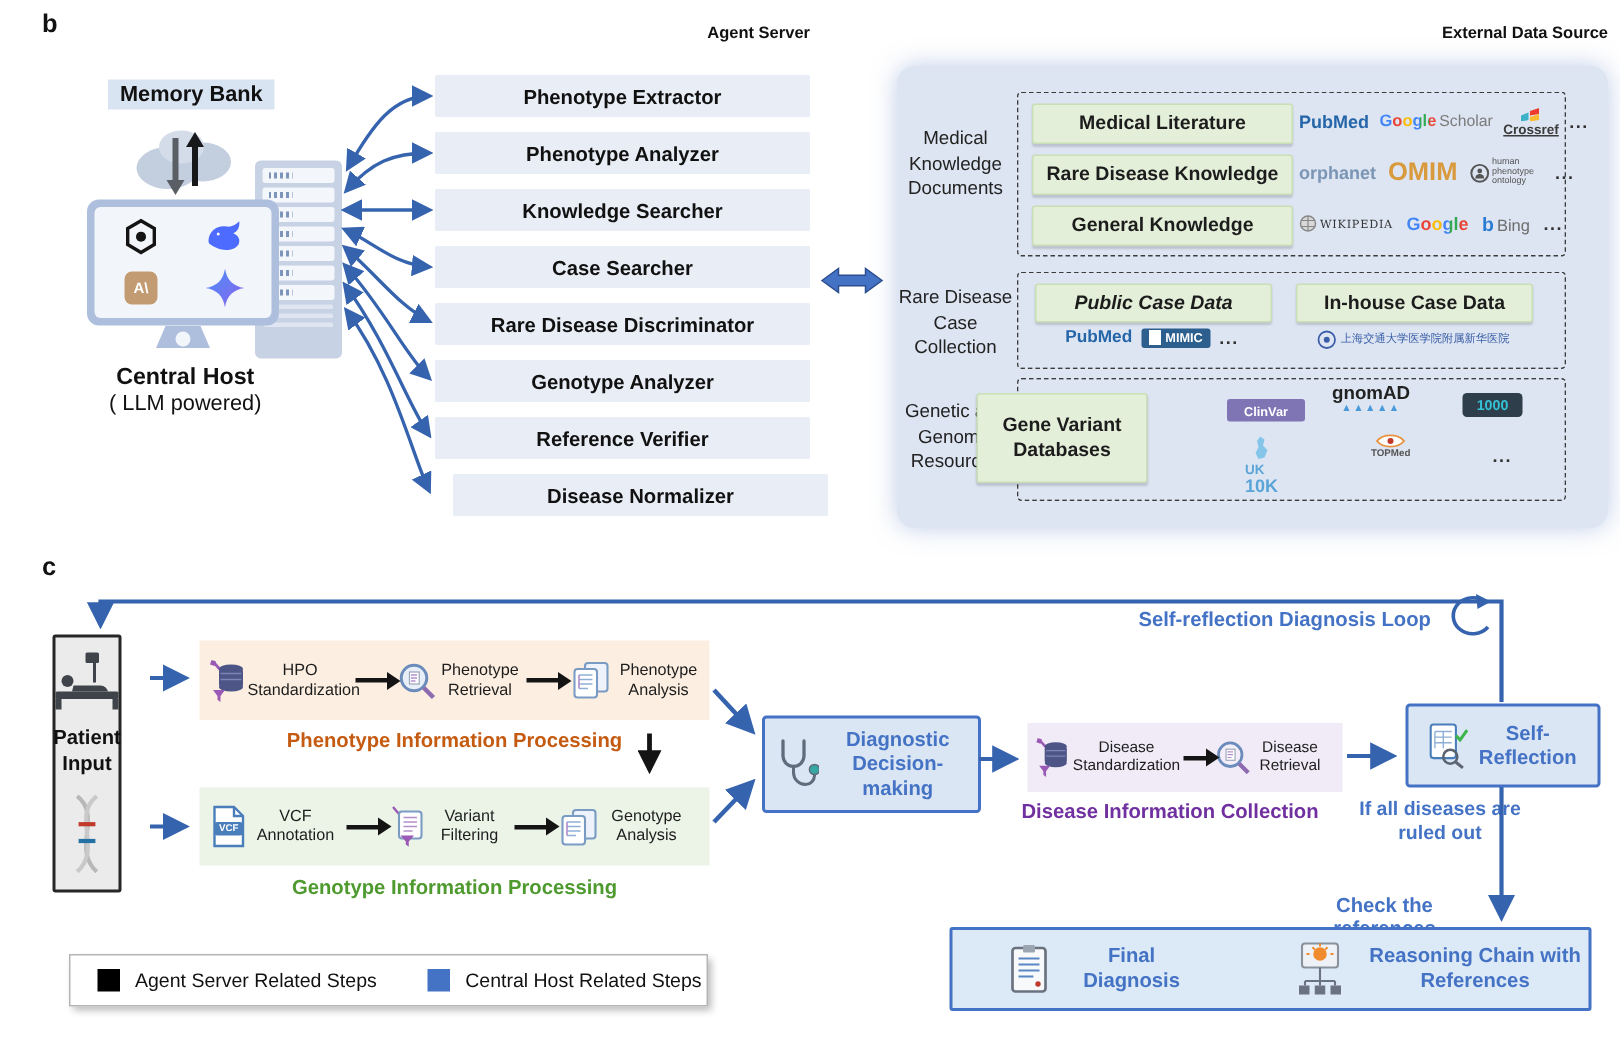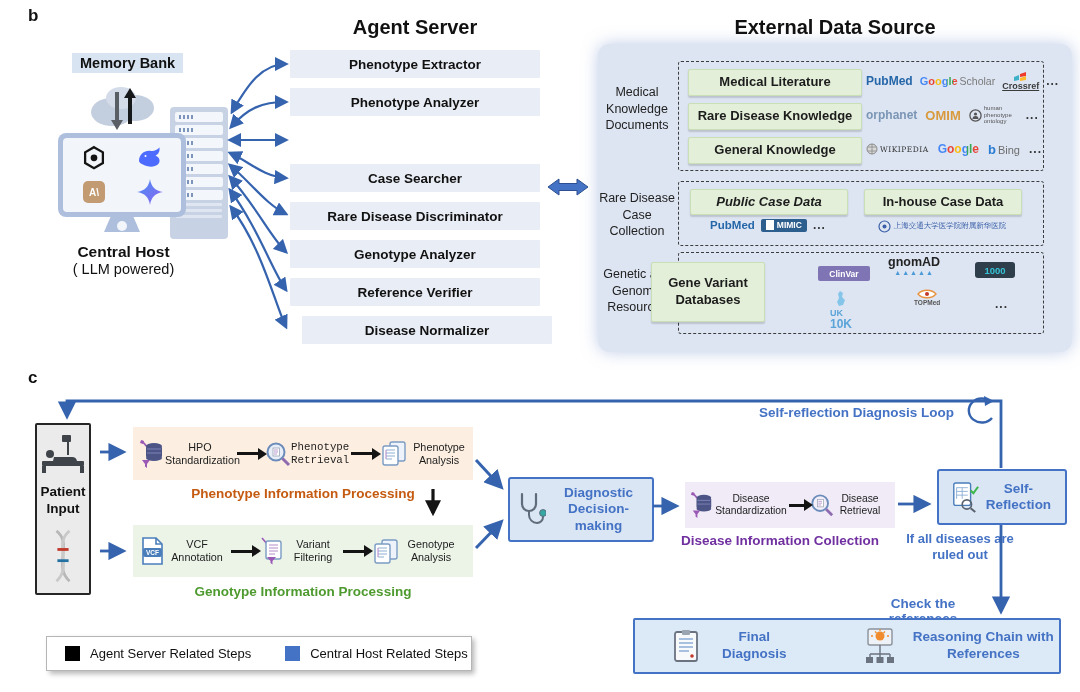--- a/index.html
+++ b/index.html
@@ -1,20 +1,20 @@
 <!DOCTYPE html>
 <html><head>
 <meta charset="utf-8">
 <style>
   html,body{margin:0;padding:0;background:#fff;}
   #app{position:relative;width:1080px;height:692px;background:#fff;overflow:hidden;
        font-family:"Liberation Sans", sans-serif;color:#111;}
   .abs{position:absolute;}
   .panel-label{position:absolute;font-weight:bold;font-size:17px;color:#111;}
-  .sec-title{position:absolute;text-align:center;font-weight:bold;font-size:20px;color:#111;}
+  .sec-title{position:absolute;text-align:right;font-weight:bold;font-size:11px;color:#111;}
   .agentbox{position:absolute;left:290px;width:250px;height:28px;background:#e9edf5;border-radius:1px;
             display:flex;align-items:center;justify-content:center;font-weight:bold;font-size:13.5px;color:#111;}
   .ext-panel{position:absolute;left:598px;top:44px;width:474px;height:308px;background:#dde5f2;border-radius:12px;
              box-shadow:0 0 16px rgba(130,155,210,.5);}
   .dashed{position:absolute;border:1.6px dashed #3c3c3c;border-radius:3px;background:transparent;}
   .gbox{position:absolute;background:#e3efd9;border:1px solid #c9dfb6;border-radius:2px;
         display:flex;align-items:center;justify-content:center;font-weight:600;font-size:13px;color:#1c1c1c;
         box-shadow:0 1.5px 1.5px rgba(0,0,0,.15);text-align:center;line-height:1.3;}
   .sidelabel{position:absolute;font-size:12.5px;color:#222;text-align:center;line-height:1.32;}
   .logorow{position:absolute;display:flex;align-items:center;}
@@ -102,20 +102,21 @@
   <div class="abs" style="left:117px;top:221px;width:10px;height:10px;background:#f2f5fa;border-radius:50%;z-index:3;"></div>
 
   <div class="abs" style="left:36px;top:243px;width:175px;text-align:center;z-index:2;">
     <div style="font-weight:bold;font-size:15.5px;">Central Host</div>
     <div style="font-size:14.5px;">( LLM powered)</div>
   </div>
 
   <div class="sec-title" style="left:290px;width:250px;top:16px;">Agent Server</div>
   <div class="agentbox" style="top:50px;">Phenotype Extractor</div>
   <div class="agentbox" style="top:88px;">Phenotype Analyzer</div>
+  <div class="agentbox" style="top:126px;">Knowledge Searcher</div>
   <div class="agentbox" style="top:164px;">Case Searcher</div>
   <div class="agentbox" style="top:202px;">Rare Disease Discriminator</div>
   <div class="agentbox" style="top:240px;">Genotype Analyzer</div>
   <div class="agentbox" style="top:278px;">Reference Verifier</div>
   <div class="agentbox" style="top:316px;margin-left:12px;">Disease Normalizer</div>
 
   <svg class="abs" style="left:546px;top:175px;z-index:2;" width="44" height="24" viewBox="0 0 44 24">
     <polygon points="2,12 13,4 13,8.5 31,8.5 31,4 42,12 31,20 31,15.5 13,15.5 13,20" fill="#4472c4" stroke="#2c4f91" stroke-width="1"></polygon>
   </svg>
 
@@ -140,21 +141,21 @@
           <polygon points="7,2 13,0 13,4 7,5" fill="#ef3b2d"></polygon>
         <polygon points="7,6 13,4 13,8 7,9" fill="#fdbb30"></polygon>
       </svg>
       <span style="font-weight:bold;font-size:9px;color:#3b3b3b;text-decoration:underline;">Crossref</span>
     </span>
     <span class="ellipsis">...</span>
   </div>
 
   <div class="logorow" style="left:866px;top:98px;width:172px;height:34px;gap:8px;">
     <span style="font-weight:bold;font-size:12px;color:#7b95b5;">orphanet</span>
-    <span style="font-weight:bold;font-size:13px;color:#d99a3d;">OMIM</span>
+    <span style="font-weight:bold;font-size:17px;color:#d99a3d;">OMIM</span>
     <span style="display:flex;gap:2px;align-items:center;">
       <svg width="13" height="13" viewBox="0 0 13 13">
         <circle cx="6.5" cy="6.5" r="5.6" fill="none" stroke="#555" stroke-width="1.3"></circle>
         <circle cx="6.5" cy="5" r="1.6" fill="#555"></circle>
           <path d="M3.5 10 a3 3 0 0 1 6 0" fill="#555"></path>
       </svg>
       <span style="font-size:6px;color:#555;width:34px;line-height:1.08;">human phenotype ontology</span>
     </span>
     <span class="ellipsis">...</span>
   </div>
@@ -221,21 +222,21 @@
     <svg width="22" height="12" viewBox="0 0 22 12">
       <path d="M2 6 C6 1 16 1 20 6 C16 11 6 11 2 6 Z" fill="#fff" stroke="#e8923f" stroke-width="1.3"></path>
       <circle cx="11" cy="6" r="2" fill="#c0392b"></circle>
     </svg>
     <span style="font-size:6.5px;color:#555;font-weight:bold;">TOPMed</span>
   </div>
   <span class="ellipsis abs" style="left:995px;top:297px;">...</span>
 
   <div class="panel-label" style="left:28px;top:368px;">c</div>
 
-  <div class="abs" style="left:35px;top:423px;width:56px;height:172px;background:#ebebeb;border:2px solid #262626;border-radius:2px;
+  <div class="abs" style="left:35px;top:423px;width:46px;height:172px;background:#ebebeb;border:2px solid #262626;border-radius:2px;
        display:flex;flex-direction:column;align-items:center;justify-content:space-between;padding:9px 2px;box-sizing:border-box;z-index:2;">
     <svg width="46" height="40" viewBox="0 0 46 40">
       <g fill="#3f444b">
         <rect x="2" y="27" width="42" height="5" rx="1"></rect>
         <rect x="2" y="32" width="4" height="7"></rect>
           <rect x="40" y="32" width="4" height="7"></rect>
         <circle cx="10" cy="20" r="4"></circle>
         <path d="M14 23 h18 a5 5 0 0 1 5 4 H13 Z"></path>
         <rect x="27" y="4" width="2" height="17"></rect>
           <rect x="22" y="1" width="9" height="7" rx="1"></rect>
@@ -263,21 +264,21 @@
       <path d="M3 21 h8 l-3 4 v4 l-2 -1.5 v-2.5 z" fill="#9b59b6"></path>
     </svg>
     <span class="steplabel" style="width:70px;flex:none;">HPO Standardization</span>
     <span class="fr-arrow"></span>
     <svg width="26" height="26" viewBox="0 0 26 26" style="flex:none;">
       <circle cx="11" cy="11" r="8.5" fill="#e8eef8" stroke="#6b8cba" stroke-width="2"></circle>
       <rect x="8" y="7" width="6.5" height="8" fill="#fff" stroke="#9aa5b5" stroke-width="0.8"></rect>
       <path d="M9 9 h4 M9 11 h4 M9 13 h3" stroke="#b48ecb" stroke-width="0.9"></path>
       <line x1="17.5" y1="17.5" x2="24" y2="24" stroke="#8e6bb0" stroke-width="3"></line>
     </svg>
-    <span class="steplabel" style="width:58px;flex:none;font-family:Liberation Mono, monospace;">Phenotype Retrieval</span>
+    <span class="steplabel" style="width:58px;flex:none;">Phenotype Retrieval</span>
     <span class="fr-arrow"></span>
     <svg width="30" height="27" viewBox="0 0 30 27" style="flex:none;">
       <rect x="11" y="2" width="15" height="19" rx="2" fill="#eef3fb" stroke="#7a9cc4" stroke-width="1.4"></rect>
       <rect x="4" y="6" width="15" height="19" rx="2" fill="#fff" stroke="#7a9cc4" stroke-width="1.4"></rect>
       <path d="M7 10 h9 M7 13 h9 M7 16 h9 M7 19 h6" stroke="#8fb0d6" stroke-width="1.1"></path>
       <path d="M7 10 v9" stroke="#b48ecb" stroke-width="1.1"></path>
     </svg>
     <span class="steplabel" style="width:60px;flex:none;">Phenotype Analysis</span>
   </div>
   <div class="caption" style="left:133px;width:340px;top:486px;color:#c55a11;">Phenotype Information Processing</div>

